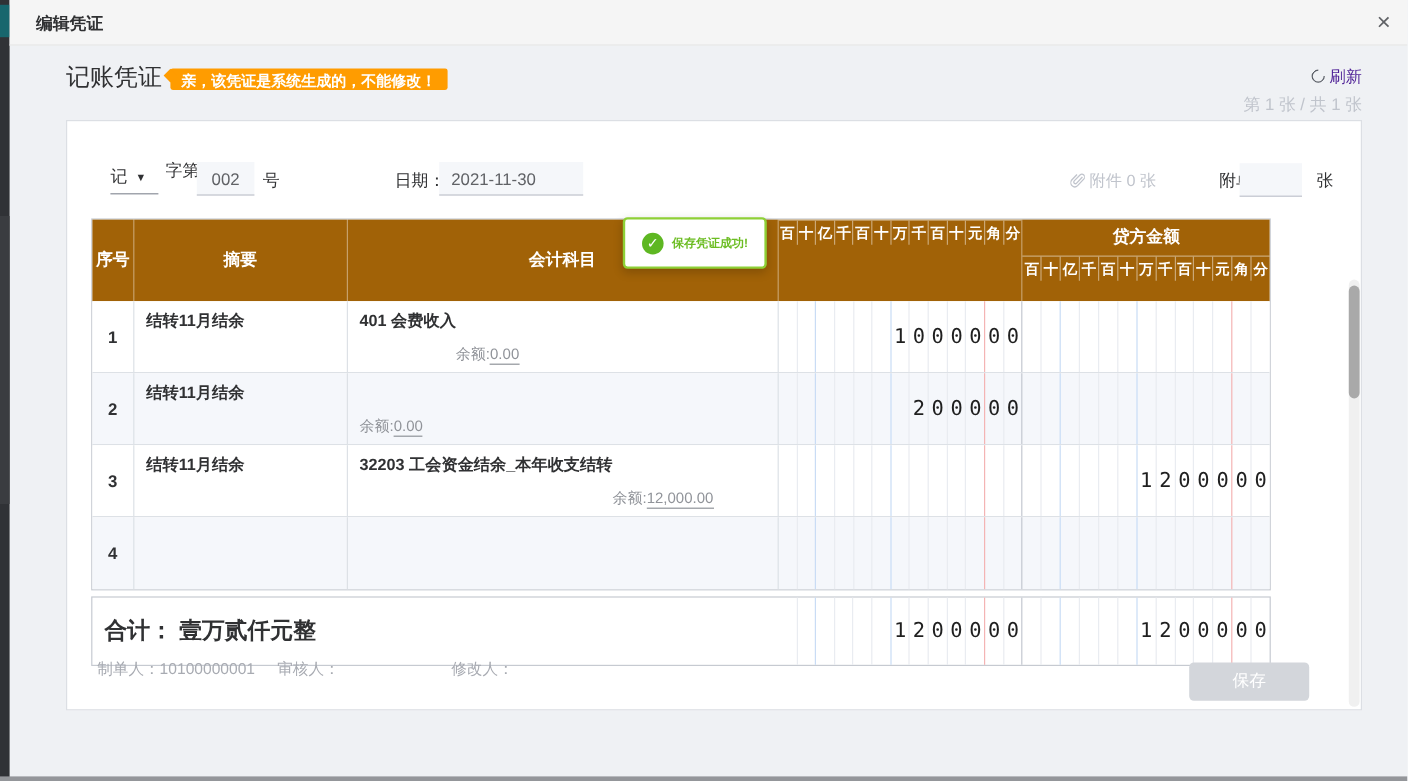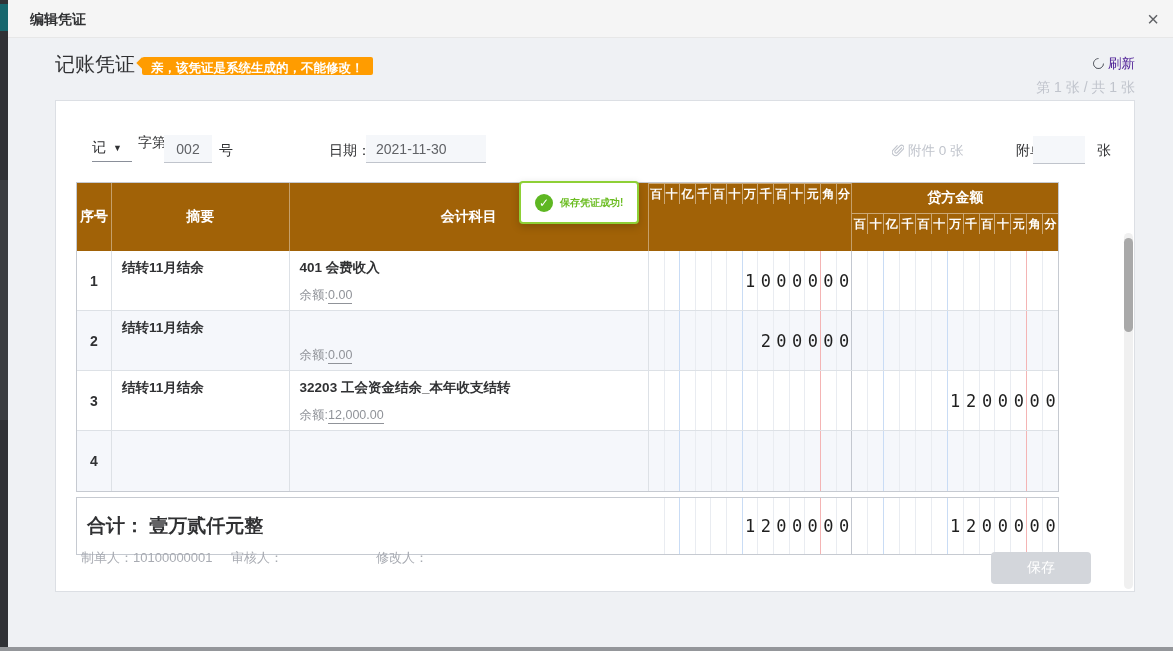--- a/index.html
+++ b/index.html
@@ -63,21 +63,21 @@
   .digit-row .dcol { flex:1; display:flex; align-items:center; justify-content:center; font-size:12px; font-weight:bold;
                      border-right:1px solid rgba(255,255,255,.45); }
   .digit-row .dcol:last-child { border-right:none; }
 
   .trow { display:flex; height:60px; border-bottom:1px solid #dde1e6; background:#fff; }
   .trow:last-child { border-bottom:none; }
   .trow.alt { background:#f5f7fb; }
   .trow .c-index { display:flex; align-items:center; justify-content:center; font-weight:bold; font-size:14px; color:#303133;
                    border-right:1px solid #dde1e6; }
   .trow .c-summary { padding:8px 10px; font-size:13.5px; font-weight:bold; color:#303133; border-right:1px solid #dde1e6; }
-  .trow .c-account { display:flex; flex-direction:column; padding:8px 10px 6px; border-right:1px solid #dde1e6; }
+  .trow .c-account { display:flex; padding:8px 10px 6px; border-right:1px solid #dde1e6; }
   .acc-name { font-size:13.5px; font-weight:bold; color:#303133; }
   .balance { margin-top:auto; font-size:12.5px; color:#909399; }
   .balance .bv { border-bottom:1px solid #909399; padding-bottom:1px; cursor:pointer; }
 
   .amt { display:flex; }
   .amt .slot { flex:1; display:flex; align-items:center; justify-content:center; border-right:1px solid #e9ecf1;
                font-family:"DejaVu Sans Mono",monospace; font-size:17px; color:#1f1f1f; }
   .amt .slot:nth-child(2) { border-right-color:#c9dcf5; }
   .amt .slot:nth-child(6) { border-right-color:#c9dcf5; }
   .amt .slot:nth-child(11){ border-right-color:#f4b4b4; }

